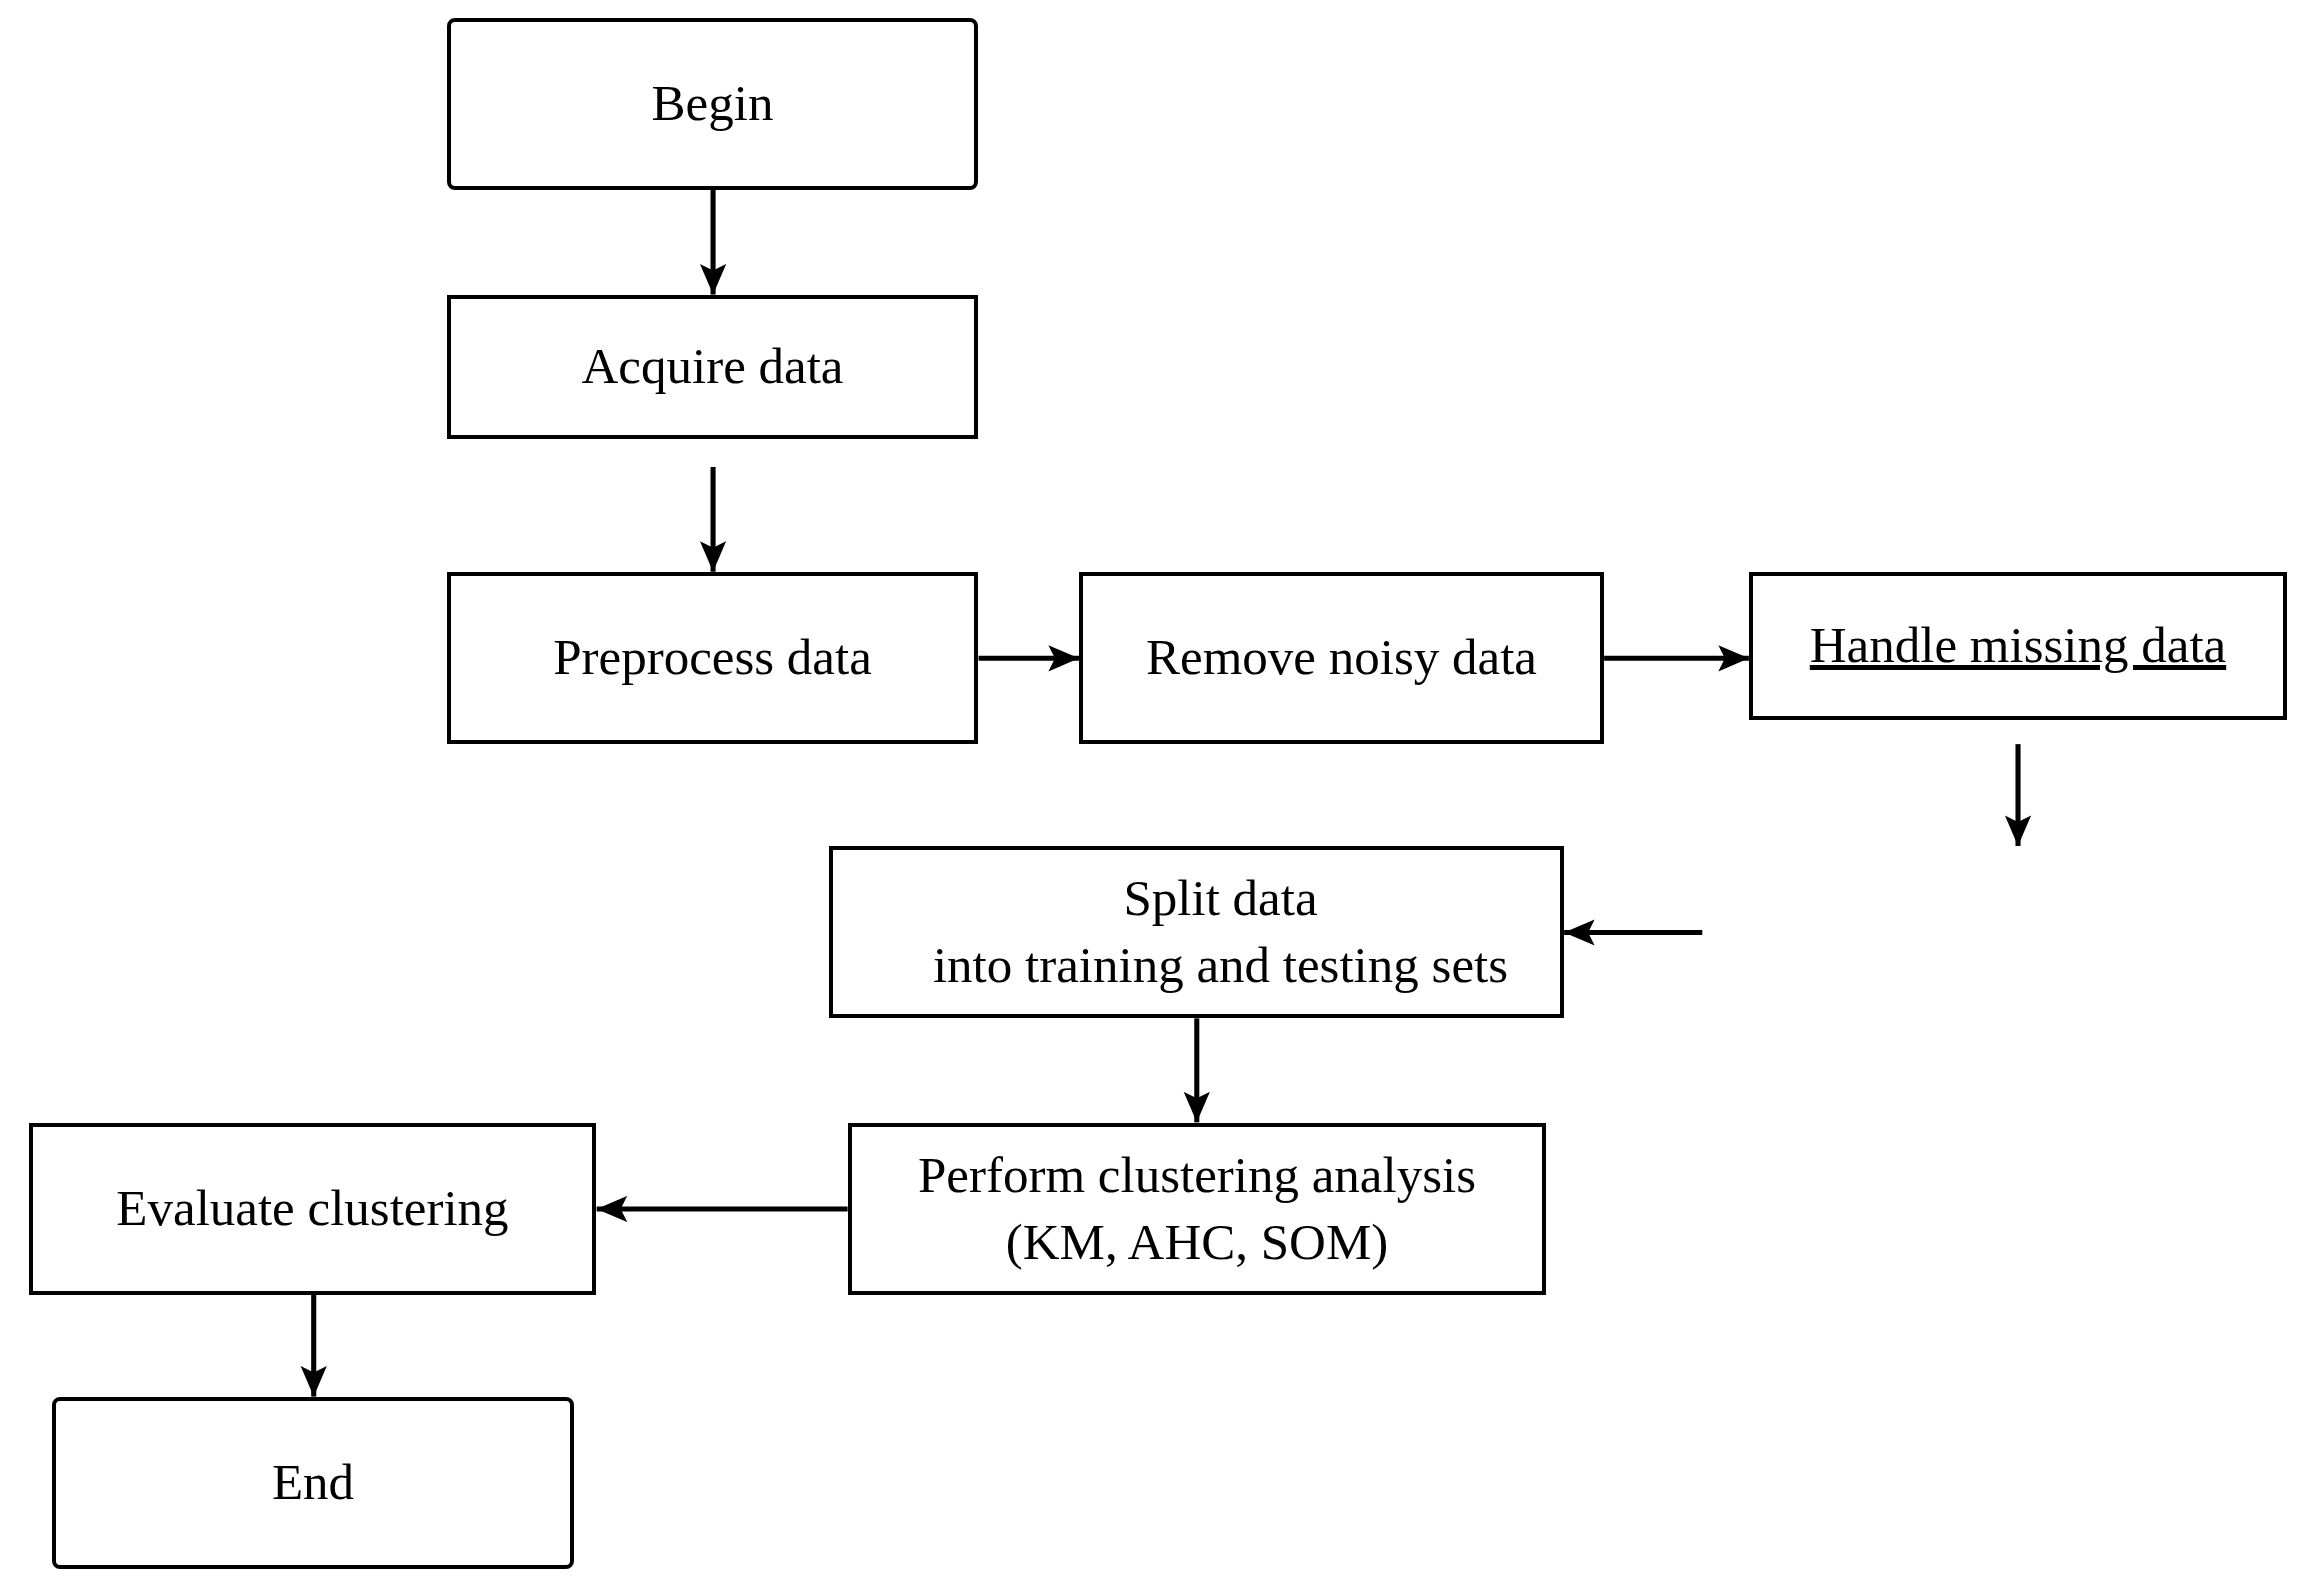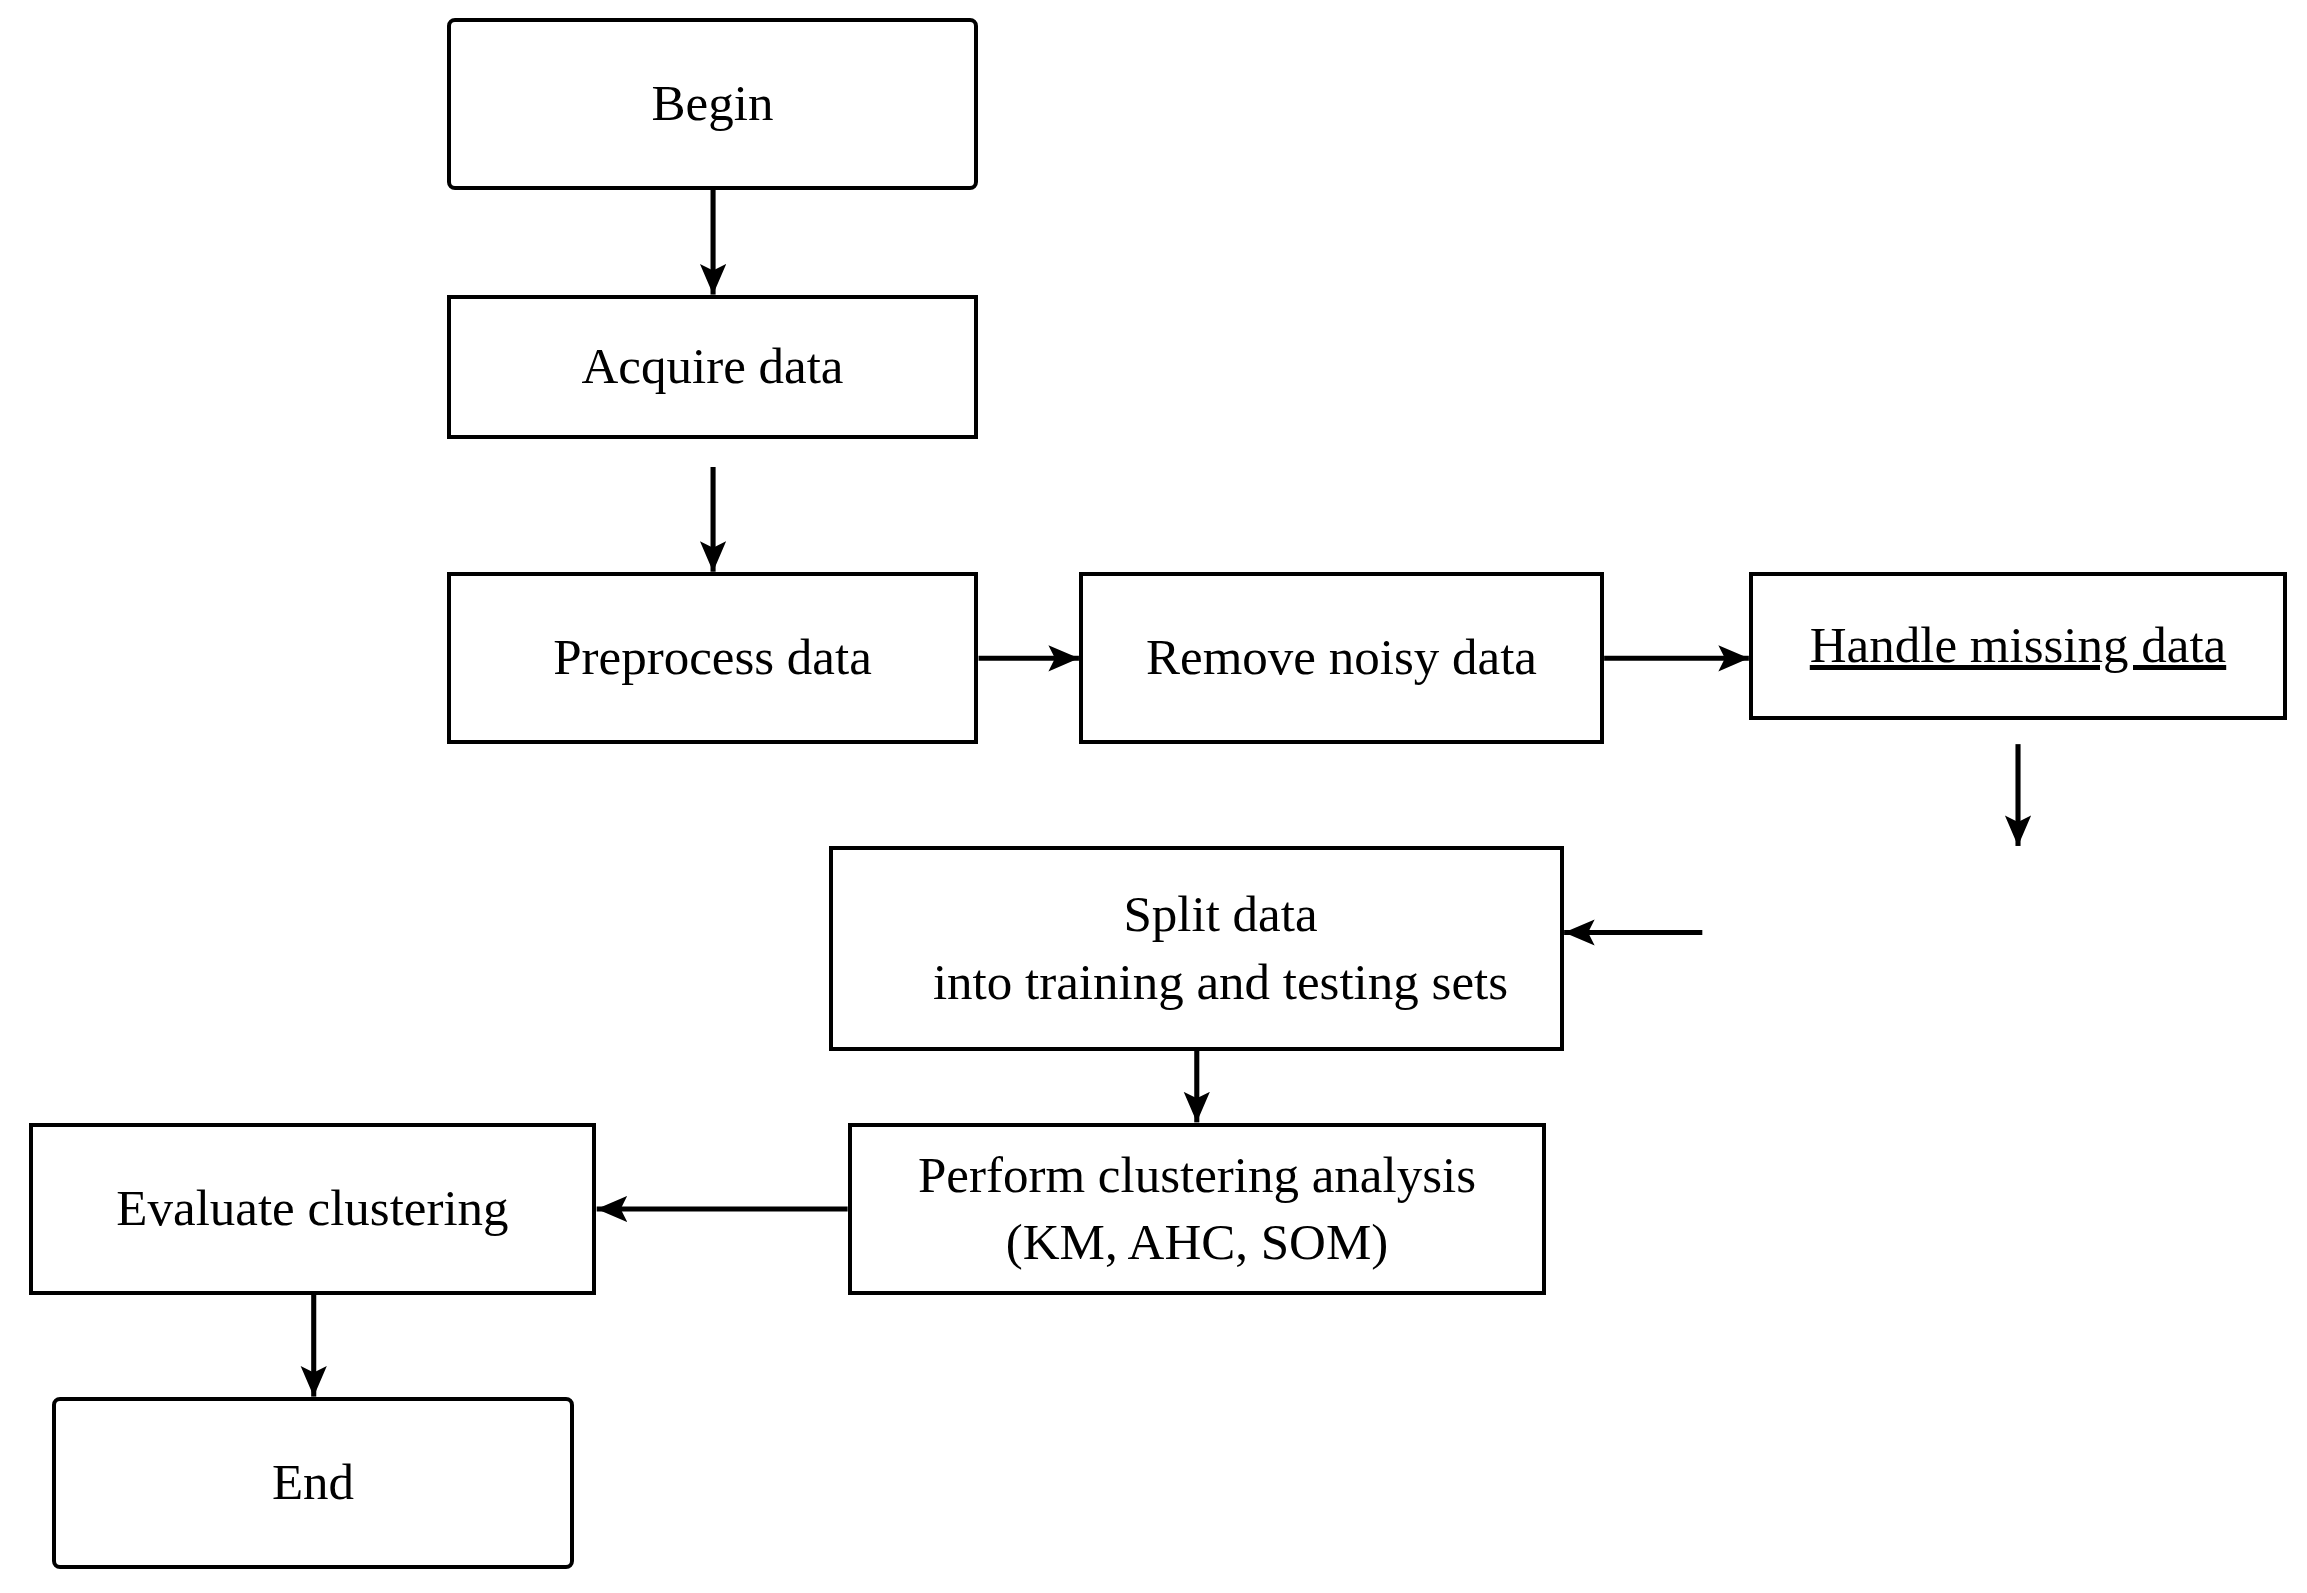--- a/index.html
+++ b/index.html
@@ -41,21 +41,21 @@
   }
   .node.rounded {
     border-radius: 8px;
   }
   
   #n-begin      { left: 447px;  top: 17.5px;   width: 531px;  height: 172px; }
   #n-acquire    { left: 447px;  top: 295px;  width: 531px;  height: 144px; }
   #n-preprocess { left: 447px;  top: 572px;  width: 531px;  height: 172px; }
   #n-remove     { left: 1079px; top: 572px;  width: 525px;  height: 172px; align-items: center; }
   #n-handle     { left: 1749px; top: 572px;  width: 538px;  height: 148px; text-decoration: underline; }
-  #n-split      { left: 829px; top: 846px; width: 735px; height: 205px; padding-left: 48px; }
+  #n-split      { left: 829px; top: 846px; width: 735px; height: 172px; padding-left: 48px; }
   #n-reduce     { left: 1702px; top: 846px; width: 582px;  height: 172px; }
   #n-evaluate   { left: 29px;   top: 1123px; width: 567px;  height: 172px; gap: 35px; }
   #n-cluster    { left: 848px; top: 1123px; width: 698px;  height: 172px; }
   #n-end        { left: 52px;   top: 1397px; width: 522px;  height: 172px; }
 </style>
 </head>
 <body>
 
 <div class="canvas">
 

